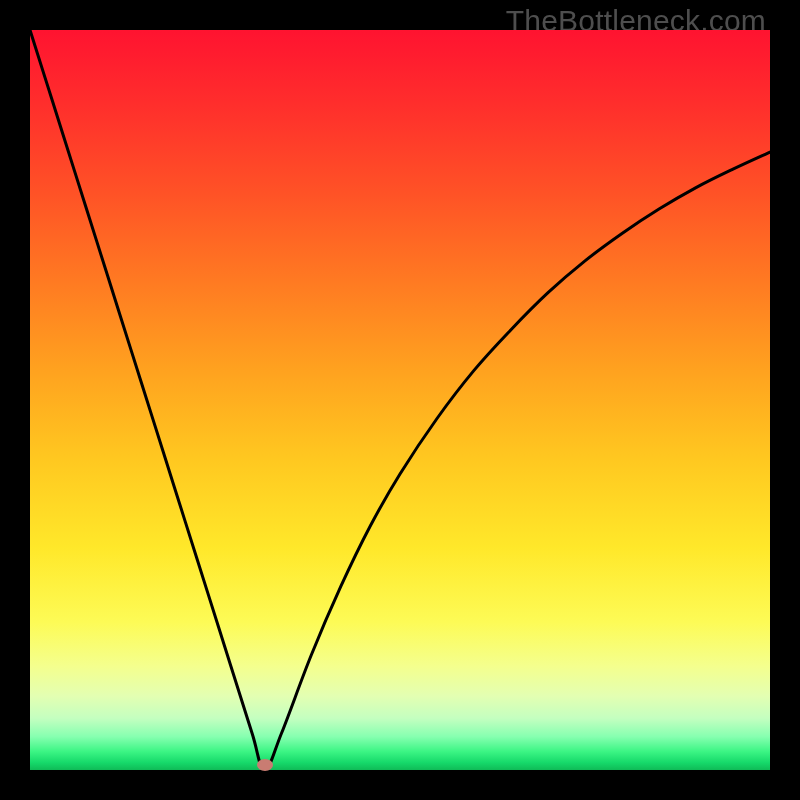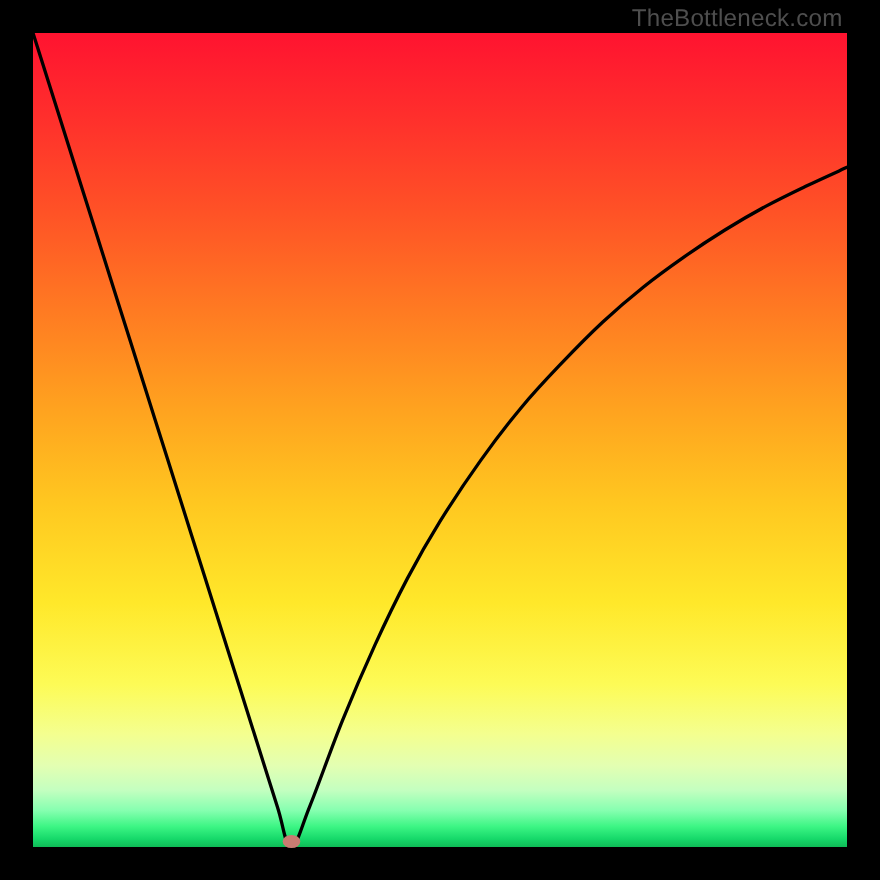--- a/index.html
+++ b/index.html
@@ -41,21 +41,21 @@
       #3cf584 97.5%,
       #16d96a 99%,
       #0fbb57 100%
     );
   }
   .watermark {
     position: absolute;
     top: 4px;
     right: 34px;
     color: #4e4e4e;
-    font-size: 22px;
+    font-size: 30px;
     font-weight: 500;
     letter-spacing: 0.2px;
     user-select: none;
   }
   svg.curve {
     position: absolute;
     left: 0;
     top: 0;
     width: 740px;
     height: 740px;

